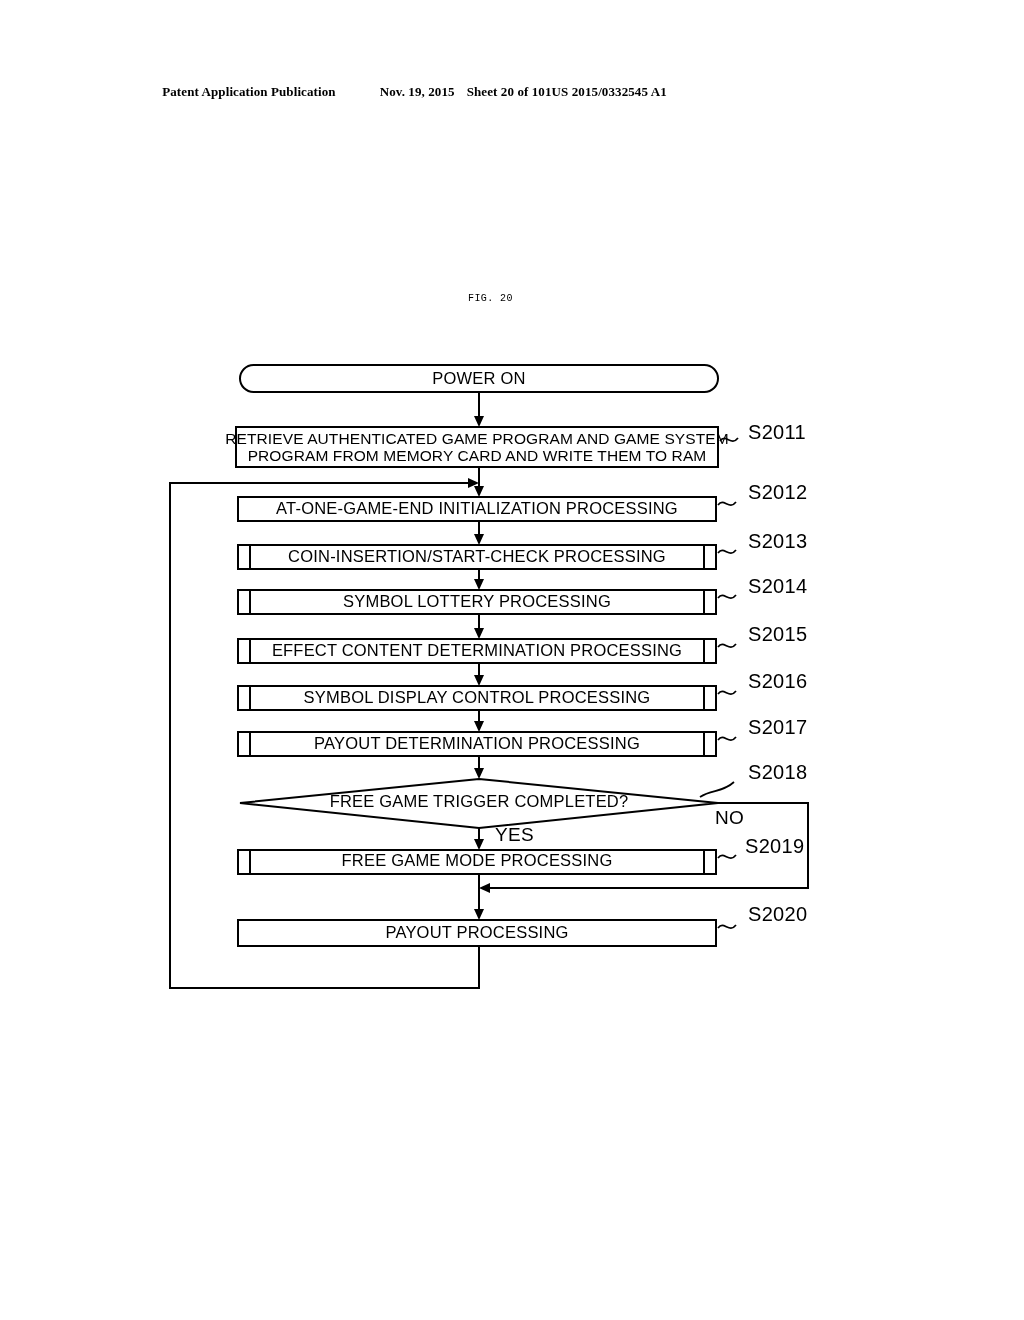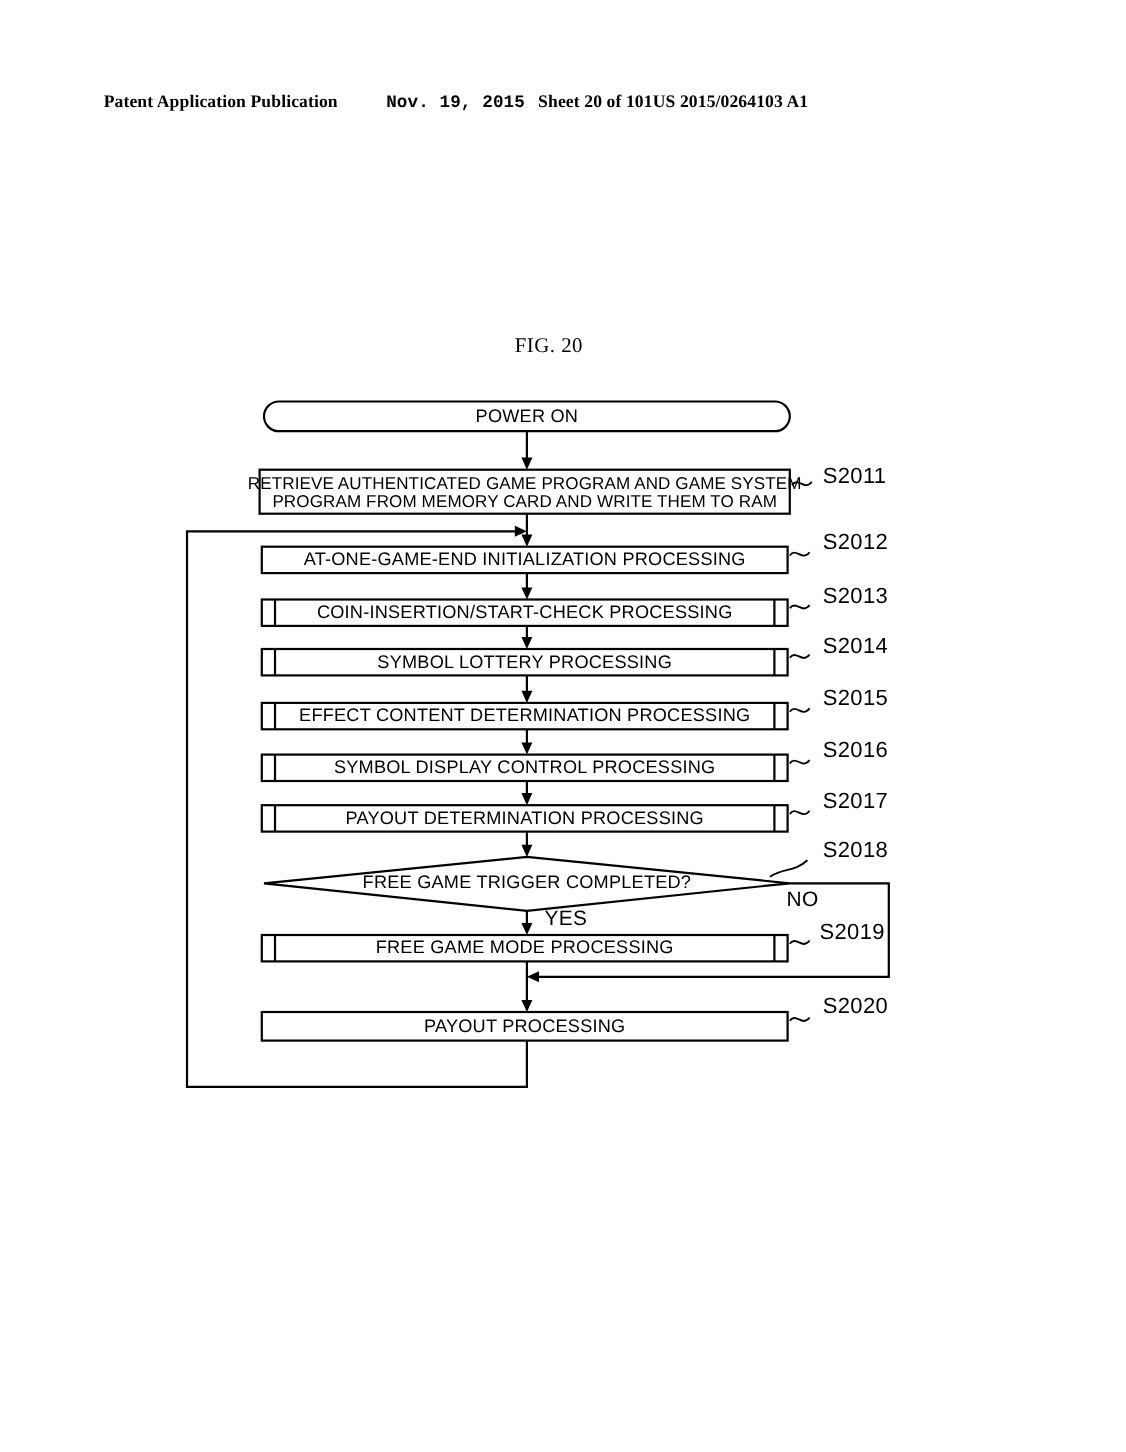--- a/index.html
+++ b/index.html
@@ -21,36 +21,36 @@
     position: absolute;
     top: 84px;
     left: 0;
     width: 829px;
     height: 30px;
     display: flex;
     justify-content: center;
     align-items: baseline;
     font-family: "Liberation Serif", serif;
     font-weight: bold;
-    font-size: 16px;
+    font-size: 13px;
     letter-spacing: 0.1px;
     white-space: nowrap;
   }
   #patent-header .hdr-pub      { margin-right: 44px; }
-  #patent-header .hdr-date     { margin-right: 12px; font-family: Liberation Mono, monospace; }
+  #patent-header .hdr-date     { margin-right: 12px; }
   #patent-header .hdr-sheet    { }
   #patent-header .hdr-number   { }
 
   
   #fig-caption {
     position: absolute;
-    top: 304px;
+    top: 293px;
     left: 468px;
-    font-family: Liberation Serif, serif;
-    font-size: 19px;
+    font-family: Liberation Mono, monospace;
+    font-size: 10px;
     letter-spacing: 0.4px;
     white-space: nowrap;
   }
 
   
   #flowchart {
     position: absolute;
     top: 0;
     left: 0;
     width: 1024px;
@@ -111,21 +111,21 @@
     fill: none;
   }
 </style>
 </head>
 <body>
 
 <div id="patent-header">
   <span class="hdr-pub">Patent Application Publication</span>
   <span class="hdr-date">Nov. 19, 2015</span>
   <span class="hdr-sheet">Sheet 20 of 101</span>
-  <span class="hdr-number">US 2015/0264103 A1</span>
+  <span class="hdr-number">US 2015/0332545 A1</span>
 </div>
 
 <div id="fig-caption">FIG. 20</div>
 
 <svg id="flowchart" viewBox="0 0 1024 1320" xmlns="http://www.w3.org/2000/svg">
 
   <g>
     <rect class="shape-stroke" x="240" y="365" width="478" height="27" rx="13.5" ry="13.5"></rect>
     <text class="node-text" x="479" y="379.5">POWER ON</text>
   </g>

